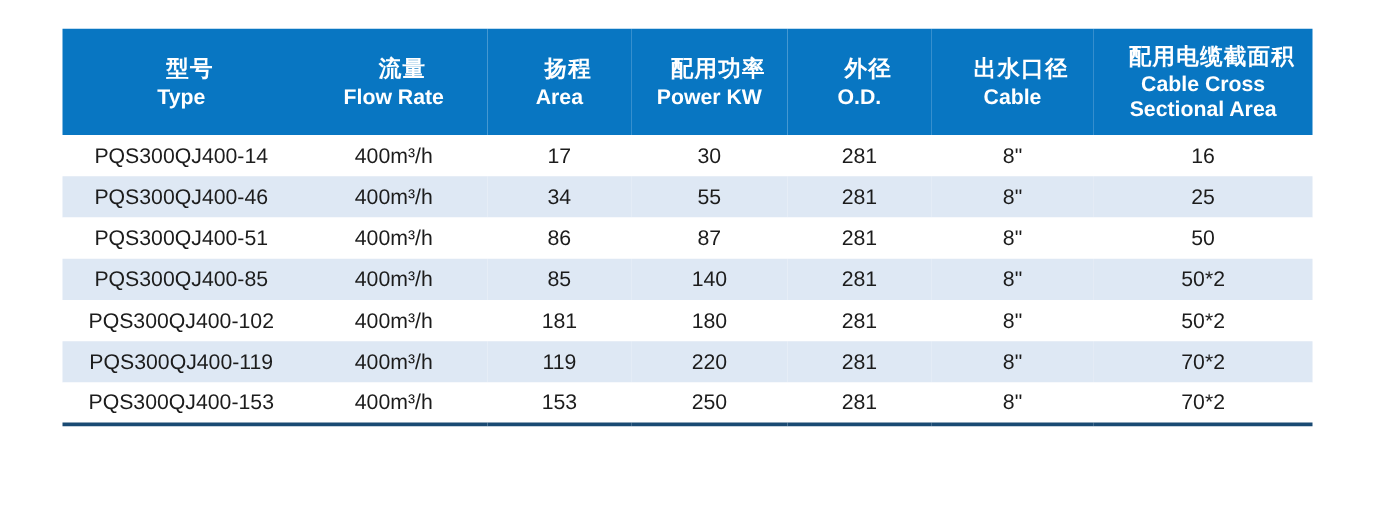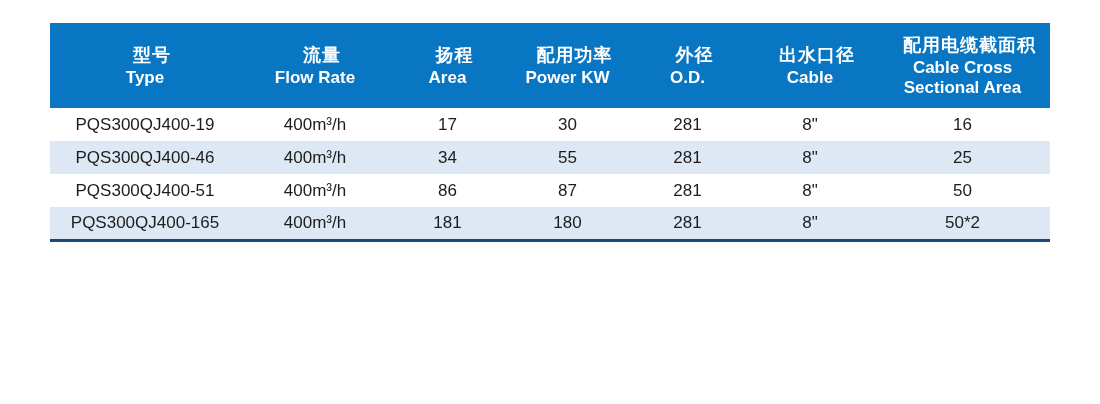--- a/index.html
+++ b/index.html
@@ -105,21 +105,21 @@
           </th>
           <th>
             <span class="zh">配用电缆截面积</span>
             <span class="en">Cable Cross</span>
             <span class="en">Sectional Area</span>
           </th>
         </tr>
       </thead>
       <tbody>
         <tr>
-          <td>PQS300QJ400-19</td>
+          <td>PQS300QJ400-14</td>
           <td>400m³/h</td>
           <td>17</td>
           <td>30</td>
           <td>281</td>
           <td>8"</td>
           <td>16</td>
         </tr>
         <tr>
           <td>PQS300QJ400-46</td>
           <td>400m³/h</td>
@@ -132,24 +132,51 @@
         <tr>
           <td>PQS300QJ400-51</td>
           <td>400m³/h</td>
           <td>86</td>
           <td>87</td>
           <td>281</td>
           <td>8"</td>
           <td>50</td>
         </tr>
         <tr>
-          <td>PQS300QJ400-165</td>
+          <td>PQS300QJ400-85</td>
+          <td>400m³/h</td>
+          <td>85</td>
+          <td>140</td>
+          <td>281</td>
+          <td>8"</td>
+          <td>50*2</td>
+        </tr>
+        <tr>
+          <td>PQS300QJ400-102</td>
           <td>400m³/h</td>
           <td>181</td>
           <td>180</td>
           <td>281</td>
           <td>8"</td>
           <td>50*2</td>
         </tr>
+        <tr>
+          <td>PQS300QJ400-119</td>
+          <td>400m³/h</td>
+          <td>119</td>
+          <td>220</td>
+          <td>281</td>
+          <td>8"</td>
+          <td>70*2</td>
+        </tr>
+        <tr>
+          <td>PQS300QJ400-153</td>
+          <td>400m³/h</td>
+          <td>153</td>
+          <td>250</td>
+          <td>281</td>
+          <td>8"</td>
+          <td>70*2</td>
+        </tr>
       </tbody>
     </table>
   </div>
 </div>
 
 </body></html>

